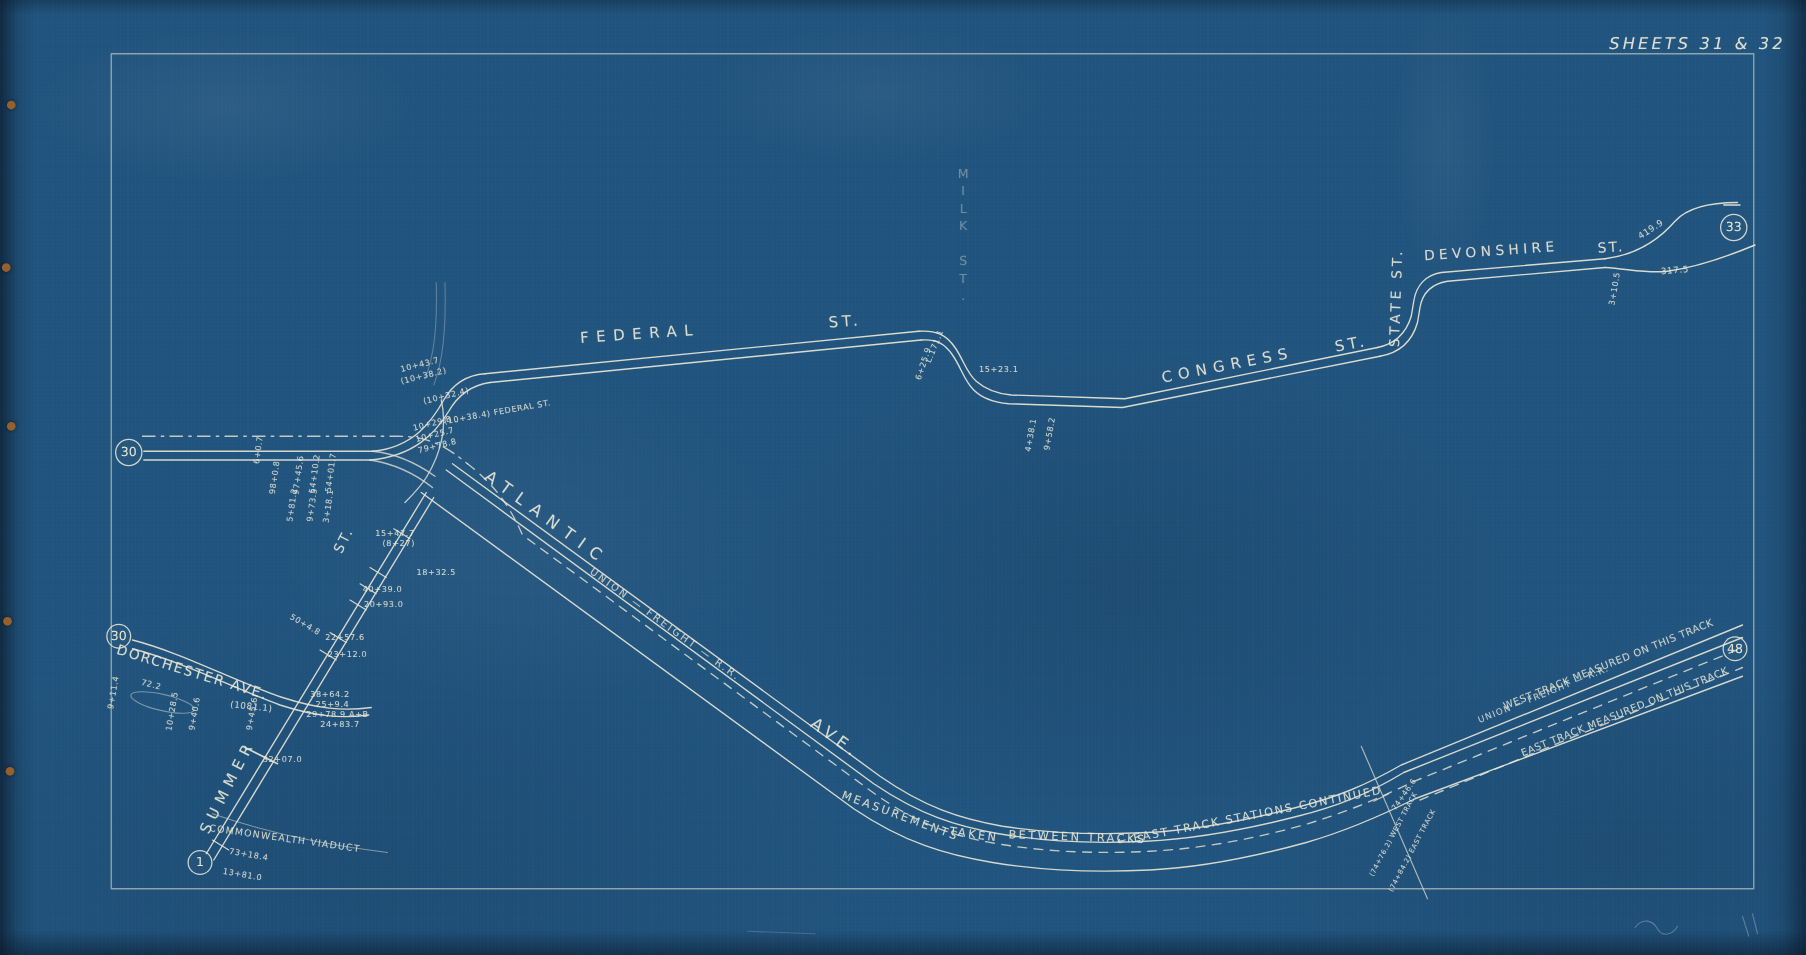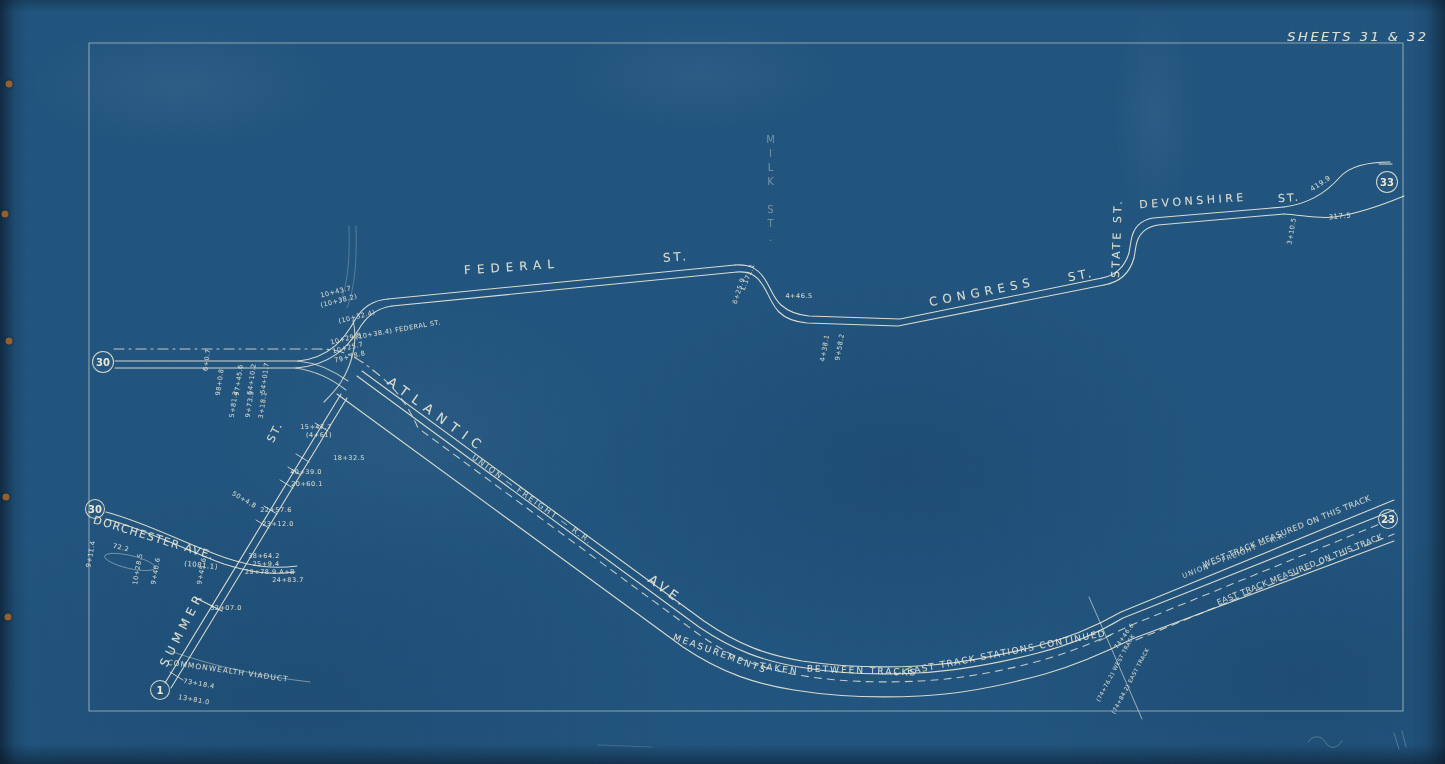--- a/index.html
+++ b/index.html
@@ -44,21 +44,20 @@
   }
   .conn{
     position:absolute;
     border:1.2px solid rgba(233,231,214,.88);
     border-radius:50%;
     display:flex;align-items:center;justify-content:center;
     color:#e9e7d6;font-size:10px;letter-spacing:0;
     background:rgba(233,231,214,0.02);
     transform:translate(-50%,-50%);
     box-sizing:border-box;
-    font-weight:bold;
   }
   .hole{
     position:absolute;border-radius:50%;
     transform:translate(-50%,-50%);
     box-shadow:0 0 3px rgba(0,0,0,.5);
   }
 </style>
 </head>
 <body>
 
@@ -166,58 +165,58 @@
       <span class="lbl station" style="left: 250px; top: 404px; font-size: 6.5px; opacity: 0.88; transform: translate(-50%, -50%) rotate(-82deg);">9+73.5</span>
       <span class="lbl station" style="left: 263px; top: 405px; font-size: 6.5px; opacity: 0.88; transform: translate(-50%, -50%) rotate(-82deg);">3+18.1</span>
       <span class="lbl station" style="left: 336px; top: 292px; font-size: 6.5px; opacity: 0.88; transform: translate(-50%, -50%) rotate(-14deg);">10+43.7</span>
       <span class="lbl station" style="left: 339px; top: 301px; font-size: 6.5px; opacity: 0.88; transform: translate(-50%, -50%) rotate(-14deg);">(10+38.2)</span>
       <span class="lbl station" style="left: 357px; top: 317px; font-size: 6.5px; opacity: 0.88; transform: translate(-50%, -50%) rotate(-14deg);">(10+32.4)</span>
       <span class="lbl station" style="left: 398px; top: 330px; font-size: 6.5px; opacity: 0.88; transform: translate(-50%, -50%) rotate(-10deg);">(10+38.4) FEDERAL ST.</span>
       <span class="lbl station" style="left: 346px; top: 339px; font-size: 6.5px; opacity: 0.88; transform: translate(-50%, -50%) rotate(-14deg);">10+29.8</span>
       <span class="lbl station" style="left: 348px; top: 348px; font-size: 6.5px; opacity: 0.88; transform: translate(-50%, -50%) rotate(-14deg);">10+25.7</span>
       <span class="lbl station" style="left: 350px; top: 357px; font-size: 6.5px; opacity: 0.88; transform: translate(-50%, -50%) rotate(-14deg);">79+78.8</span>
       <span class="lbl station" style="left: 316px; top: 427px; font-size: 6.5px; opacity: 0.88; transform: translate(-50%, -50%) rotate(0deg);">15+47.7</span>
-      <span class="lbl station" style="left: 319px; top: 435px; font-size: 6.5px; opacity: 0.88; transform: translate(-50%, -50%) rotate(0deg);">(4+61)</span>
+      <span class="lbl station" style="left: 319px; top: 435px; font-size: 6.5px; opacity: 0.88; transform: translate(-50%, -50%) rotate(0deg);">(8+27)</span>
       <span class="lbl station" style="left: 304px; top: 458px; font-size: 6.5px; opacity: 0.88; transform: translate(-50%, -50%) rotate(0deg); margin-left: 45px;">18+32.5</span>
       <span class="lbl station" style="left: 306px; top: 472px; font-size: 6.5px; opacity: 0.88; transform: translate(-50%, -50%) rotate(0deg);">40+39.0</span>
-      <span class="lbl station" style="left: 307px; top: 484px; font-size: 6.5px; opacity: 0.88; transform: translate(-50%, -50%) rotate(0deg);">20+60.1</span>
+      <span class="lbl station" style="left: 307px; top: 484px; font-size: 6.5px; opacity: 0.88; transform: translate(-50%, -50%) rotate(0deg);">20+93.0</span>
       <span class="lbl station" style="left: 276px; top: 510px; font-size: 6.5px; opacity: 0.88; transform: translate(-50%, -50%) rotate(0deg);">22+57.6</span>
       <span class="lbl station" style="left: 278px; top: 524px; font-size: 6.5px; opacity: 0.88; transform: translate(-50%, -50%) rotate(0deg);">23+12.0</span>
       <span class="lbl station" style="left: 244px; top: 500px; font-size: 6.5px; opacity: 0.88; transform: translate(-50%, -50%) rotate(30deg);">50+4.8</span>
       <span class="lbl station" style="left: 264px; top: 556px; font-size: 6.5px; opacity: 0.88; transform: translate(-50%, -50%) rotate(0deg);">38+64.2</span>
       <span class="lbl station" style="left: 266px; top: 564px; font-size: 6.5px; opacity: 0.88; transform: translate(-50%, -50%) rotate(0deg);">25+9.4</span>
       <span class="lbl station" style="left: 270px; top: 572px; font-size: 6.5px; opacity: 0.88; transform: translate(-50%, -50%) rotate(0deg);">29+78.9 A+B</span>
-      <span class="lbl station" style="left: 288px; top: 580px; font-size: 6.5px; opacity: 0.88; transform: translate(-50%, -50%) rotate(0deg);">24+83.7</span>
+      <span class="lbl station" style="left: 272px; top: 580px; font-size: 6.5px; opacity: 0.88; transform: translate(-50%, -50%) rotate(0deg);">24+83.7</span>
       <span class="lbl station" style="left: 226px; top: 608px; font-size: 6.5px; opacity: 0.88; transform: translate(-50%, -50%) rotate(0deg);">32+07.0</span>
       <span class="lbl station" style="left: 199px; top: 684px; font-size: 6.5px; opacity: 0.88; transform: translate(-50%, -50%) rotate(10deg);">73+18.4</span>
       <span class="lbl station" style="left: 194px; top: 700px; font-size: 6.5px; opacity: 0.88; transform: translate(-50%, -50%) rotate(10deg);">13+81.0</span>
       <span class="lbl station" style="left: 121px; top: 548px; font-size: 6.5px; opacity: 0.88; transform: translate(-50%, -50%) rotate(14deg);">72.2</span>
       <span class="lbl station" style="left: 201px; top: 566px; font-size: 7px; opacity: 0.88; transform: translate(-50%, -50%) rotate(6deg);">(1081.1)</span>
       <span class="lbl station" style="left: 91px; top: 554px; font-size: 6.5px; opacity: 0.88; transform: translate(-50%, -50%) rotate(-80deg);">9+11.4</span>
       <span class="lbl station" style="left: 138px; top: 569px; font-size: 6.5px; opacity: 0.88; transform: translate(-50%, -50%) rotate(-80deg);">10+28.5</span>
       <span class="lbl station" style="left: 156px; top: 571px; font-size: 6.5px; opacity: 0.88; transform: translate(-50%, -50%) rotate(-80deg);">9+40.6</span>
       <span class="lbl station" style="left: 202px; top: 571px; font-size: 6.5px; opacity: 0.88; transform: translate(-50%, -50%) rotate(-80deg);">9+45.6</span>
-      <span class="lbl station" style="left: 799px; top: 296px; font-size: 6.5px; opacity: 0.88; transform: translate(-50%, -50%) rotate(0deg);">4+46.5</span>
+      <span class="lbl station" style="left: 799px; top: 296px; font-size: 6.5px; opacity: 0.88; transform: translate(-50%, -50%) rotate(0deg);">15+23.1</span>
       <span class="lbl station" style="left: 748px; top: 277px; font-size: 6.5px; opacity: 0.88; transform: translate(-50%, -50%) rotate(-68deg);">L.171.1</span>
       <span class="lbl station" style="left: 739px; top: 291px; font-size: 6.5px; opacity: 0.88; transform: translate(-50%, -50%) rotate(-72deg);">6+25.9</span>
       <span class="lbl station" style="left: 825px; top: 348px; font-size: 6.5px; opacity: 0.88; transform: translate(-50%, -50%) rotate(-80deg);">4+38.1</span>
       <span class="lbl station" style="left: 840px; top: 347px; font-size: 6.5px; opacity: 0.88; transform: translate(-50%, -50%) rotate(-80deg);">9+58.2</span>
       <span class="lbl station" style="left: 1292px; top: 231px; font-size: 6.5px; opacity: 0.88; transform: translate(-50%, -50%) rotate(-80deg);">3+10.5</span>
       <span class="lbl station" style="left: 1321px; top: 184px; font-size: 7px; opacity: 0.88; transform: translate(-50%, -50%) rotate(-33deg);">419.9</span>
       <span class="lbl station" style="left: 1340px; top: 217px; font-size: 7px; opacity: 0.88; transform: translate(-50%, -50%) rotate(-5deg);">317.5</span>
       <span class="lbl station" style="left: 1124px; top: 636px; font-size: 6px; opacity: 0.88; transform: translate(-50%, -50%) rotate(-55deg);">74+46.6</span>
       <span class="lbl station" style="left: 1116px; top: 668px; font-size: 5.5px; opacity: 0.88; transform: translate(-50%, -50%) rotate(-62deg);">(74+76.2) WEST TRACK</span>
       <span class="lbl station" style="left: 1131px; top: 681px; font-size: 5.5px; opacity: 0.88; transform: translate(-50%, -50%) rotate(-62deg);">(74+84.2) EAST TRACK</span>
     </div>
   <div>
       <div class="conn" style="left: 103px; top: 362px; width: 22px; height: 22px; font-size: 10px;">30</div>
       <div class="conn" style="left: 95px; top: 509px; width: 20px; height: 20px; font-size: 10px;">30</div>
       <div class="conn" style="left: 160px; top: 690px; width: 20px; height: 20px; font-size: 10px;">1</div>
       <div class="conn" style="left: 1387px; top: 182px; width: 22px; height: 22px; font-size: 10px;">33</div>
-      <div class="conn" style="left: 1388px; top: 519px; width: 20px; height: 20px; font-size: 10px;">23</div>
+      <div class="conn" style="left: 1388px; top: 519px; width: 20px; height: 20px; font-size: 10px;">48</div>
     </div>
   <div>
       <div class="hole" style="left: 9px; top: 84px; width: 7px; height: 7px; background: rgb(150, 96, 44);"></div>
       <div class="hole" style="left: 5px; top: 214px; width: 7px; height: 7px; background: rgb(150, 96, 44);"></div>
       <div class="hole" style="left: 9px; top: 341px; width: 7px; height: 7px; background: rgb(150, 96, 44);"></div>
       <div class="hole" style="left: 6px; top: 497px; width: 7px; height: 7px; background: rgb(150, 96, 44);"></div>
       <div class="hole" style="left: 8px; top: 617px; width: 7px; height: 7px; background: rgb(150, 96, 44);"></div>
     </div>
 
 </div>

